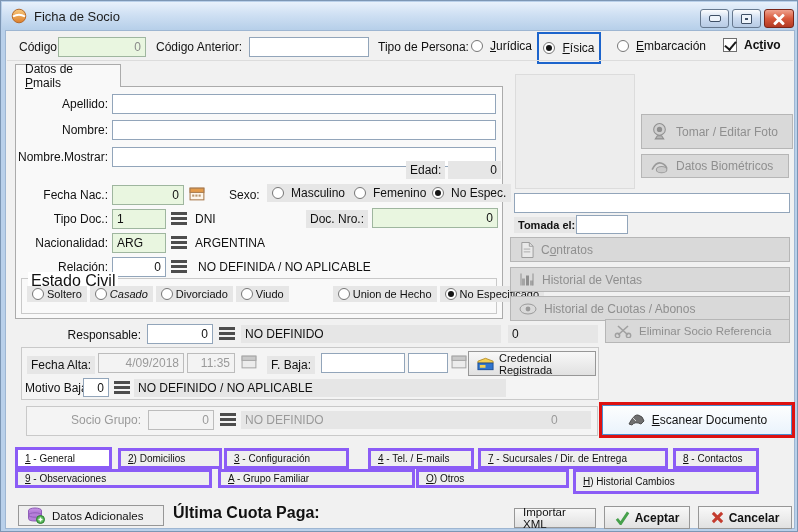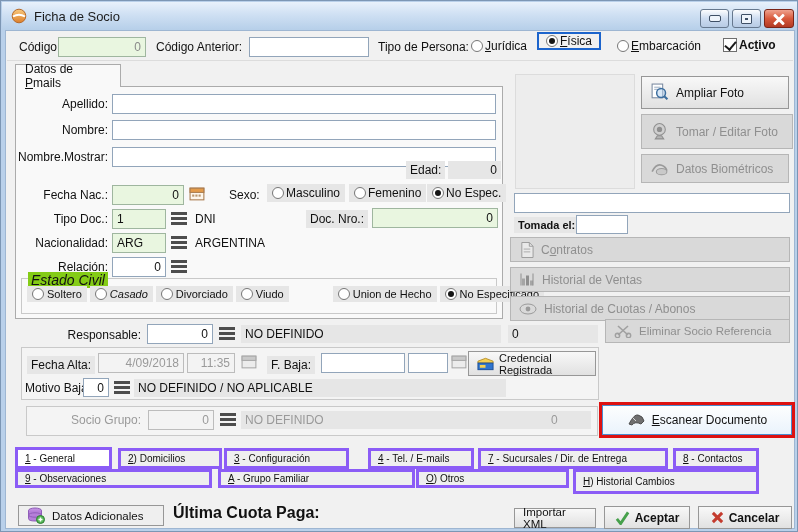--- a/index.html
+++ b/index.html
@@ -18,29 +18,29 @@
   .glyph-x::before{transform:rotate(45deg);} .glyph-x::after{transform:rotate(-45deg);}
   .lbl{white-space:nowrap;}
   .chip{background:#e6e6e6;padding:2px 4px;white-space:nowrap;}
   .tb{background:#fff;border:1px solid #92a5ba;box-sizing:border-box;height:20px;line-height:18px;padding:0 4px;overflow:hidden;white-space:nowrap;}
   .tb.green{background:#e9f6e0;border-color:#9fb69f;}
   .tb.right{text-align:right;}
   .tb.dis{background:#f3f3f3;border-color:#bcbcbc;color:#9a9a9a;}
   .menu-icon{width:16px;height:13px;background:linear-gradient(#4d4d4d 0 3px,transparent 3px 5px,#4d4d4d 5px 8px,transparent 8px 10px,#4d4d4d 10px 13px);}
   .radio{width:12px;height:12px;border-radius:50%;background:#fff;border:1px solid #777;position:relative;flex:none;box-sizing:border-box;}
   .radio.on::after{content:"";position:absolute;left:2px;top:2px;right:2px;bottom:2px;border-radius:50%;background:#151515;}
-  .opt{display:flex;align-items:center;gap:2px;white-space:nowrap;}
+  .opt{display:flex;align-items:center;gap:7px;white-space:nowrap;}
   .opt.chipbg{background:#e6e6e6;padding:2px 5px;}
   .cb{width:14px;height:14px;background:#fff;border:1px solid #6e6e6e;position:relative;flex:none;box-sizing:border-box;}
   .cb.on::after{content:"";position:absolute;left:3px;top:0px;width:5px;height:9px;border:solid #1a1a1a;border-width:0 2px 2px 0;transform:rotate(40deg);}
   .u{text-decoration:underline;}
   .tabpanel{background:#f9f9f9;border:1px solid #ababab;box-sizing:border-box;}
   .toptab{background:#f9f9f9;border:1px solid #ababab;border-bottom:none;box-sizing:border-box;display:flex;align-items:center;padding:0 9px;}
   .group{border:1px solid #c9c9c9;box-sizing:border-box;}
-  .legend{background:#84cc16;padding:0 3px;font-size:14px;font-style:italic;}
+  .legend{background:#ffffff;padding:0 3px;font-size:16px;}
   .btn{display:flex;align-items:center;gap:7px;background:linear-gradient(#f8f8f8,#e1e1e1);border:1px solid #979797;box-sizing:border-box;padding:0 8px;cursor:default;color:#111;}
   .btn.dis{background:#d9d9d9;border-color:#b6b6b6;color:#8f8f8f;}
   .btn.center{justify-content:center;}
   .tab{position:absolute;background:#efefef;border:3px solid #8b5cf6;box-sizing:border-box;display:flex;align-items:center;padding:0 7px;white-space:nowrap;font-size:10px;}
   .tab.sel{background:#fff;z-index:2;}
   .hl-blue{border:2px solid #1c64cc;box-sizing:border-box;display:flex;align-items:center;justify-content:center;}
   .hl-red{border:3px solid #dd1111;box-sizing:border-box;}
   .small{font-size:11px;}
   .b{font-weight:bold;}
   svg{display:block;flex:none;}
@@ -80,21 +80,21 @@
 
   <div class="abs lbl" style="left:18px;top:39px;">Código:</div>
   <div class="abs tb green right" style="left:57px;top:36px;width:88px;color:#8a8a8a;">0</div>
   <div class="abs lbl" style="left:155px;top:39px;">Código Anterior:</div>
   <div class="abs tb" style="left:248px;top:36px;width:120px;"></div>
   <div class="abs lbl" style="left:377px;top:39px;">Tipo de Persona:</div>
   <div class="abs opt" style="left:470px;top:38px;">
     <span class="radio"></span>
     <span><span class="u">J</span><span>urídica</span></span>
   </div>
-  <div class="abs hl-blue" style="left:536px;top:31px;width:64px;height:18px;">
+  <div class="abs hl-blue" style="left:536px;top:31px;width:64px;height:32px;">
     <div class="opt">
       <span class="radio on"></span>
       <span><span class="u">F</span><span>ísica</span></span>
     </div>
   </div>
   <div class="abs opt" style="left:616px;top:38px;">
     <span class="radio"></span>
     <span><span class="u">E</span><span>mbarcación</span></span>
   </div>
   <div class="abs opt" style="left:722px;top:37px;">
@@ -151,20 +151,21 @@
   <div class="abs tb green right" style="left:371px;top:207px;width:126px;">0</div>
 
   <div class="abs lbl" style="left:14px;top:235px;width:93px;text-align:right;">Nacionalidad:</div>
   <div class="abs tb green" style="left:111px;top:232px;width:54px;">ARG</div>
   <div class="abs menu-icon" style="left:170px;top:235px;"></div>
   <div class="abs lbl" style="left:194px;top:235px;">ARGENTINA</div>
 
   <div class="abs lbl" style="left:14px;top:259px;width:93px;text-align:right;">Relación:</div>
   <div class="abs tb right" style="left:111px;top:256px;width:54px;">0</div>
   <div class="abs menu-icon" style="left:170px;top:259px;"></div>
+  <div class="abs lbl" style="left:197px;top:259px;">NO DEFINIDA / NO APLICABLE</div>
 
   <div class="abs group" style="left:20px;top:277px;width:476px;height:36px;"></div>
   <div class="abs legend" style="left:27px;top:271px;">Estado Civil</div>
   <div class="abs" style="left:26px;top:285px;width:466px;display:flex;gap:3px;font-size:11px;">
     <span class="opt chipbg" style="gap:3px;">
         <span class="radio"></span>
         <span>Soltero</span>
       </span>
     <span class="opt chipbg" style="gap:3px;font-style:italic;">
         <span class="radio"></span>
@@ -229,43 +230,31 @@
   <div class="abs chip" style="left:133px;top:378px;width:364px;">NO DEFINIDO / NO APLICABLE</div>
 
   <div class="abs group" style="left:25px;top:405px;width:572px;height:30px;background:#f4f4f4;"></div>
   <div class="abs lbl" style="left:38px;top:412px;width:102px;text-align:right;color:#9a9a9a;">Socio Grupo:</div>
   <div class="abs tb dis right" style="left:147px;top:409px;width:66px;">0</div>
   <div class="abs menu-icon" style="left:219px;top:412px;"></div>
   <div class="abs chip" style="left:240px;top:410px;width:258px;color:#9a9a9a;">NO DEFINIDO</div>
   <div class="abs chip" style="left:505px;top:410px;width:85px;color:#9a9a9a;padding-left:45px;box-sizing:border-box;">0</div>
 
   <div class="abs" style="left:514px;top:73px;width:120px;height:115px;background:#ededed;border:1px solid #dcdcdc;box-sizing:border-box;"></div>
-  <div class="abs btn" style="left:640px;top:75px;width:148px;height:33px;">
-    <span>
-        <svg width="19" height="19" viewBox="0 0 18 18">
-          <rect x="2" y="1" width="10" height="13" fill="#fff" stroke="#7a8aa0"></rect>
-          <line x1="4" y1="4" x2="10" y2="4" stroke="#9fb0c4"></line>
-          <line x1="4" y1="6" x2="10" y2="6" stroke="#9fb0c4"></line>
-          <circle cx="10.5" cy="9.5" r="4.2" fill="rgba(180,210,240,.5)" stroke="#3c6e9f" stroke-width="1.4"></circle>
-          <line x1="13.5" y1="12.5" x2="16.5" y2="15.5" stroke="#3c6e9f" stroke-width="2"></line>
-        </svg>
-      </span>
-    <span>Ampliar Foto</span>
-  </div>
   <div class="abs btn dis" style="left:640px;top:113px;width:152px;height:35px;">
     <span>
         <svg width="19" height="19" viewBox="0 0 18 18">
           <circle cx="9" cy="7" r="5.5" fill="#cfcfcf" stroke="#8f8f8f"></circle>
           <circle cx="9" cy="7" r="2.5" fill="#8f8f8f"></circle>
           <path d="M5 16 h8 l-2 -3 h-4 z" fill="#b5b5b5" stroke="#8f8f8f"></path>
         </svg>
       </span>
     <span>Tomar / Editar Foto</span>
   </div>
-  <div class="abs btn dis" style="left:640px;top:153px;width:148px;height:29px;">
+  <div class="abs btn dis" style="left:640px;top:153px;width:148px;height:24px;">
     <span>
         <svg width="19" height="15" viewBox="0 0 18 14">
           <path d="M2 10 q4 -8 9 -6 q4 1.5 5 5" fill="none" stroke="#9a9a9a" stroke-width="1.6"></path>
           <ellipse cx="11" cy="10" rx="5" ry="3" fill="#c9c9c9" stroke="#9a9a9a"></ellipse>
         </svg>
       </span>
     <span>Datos Biométricos</span>
   </div>
   <div class="abs tb" style="left:513px;top:192px;width:276px;"></div>
   <div class="abs chip small b" style="left:513px;top:216px;">Tomada el:</div>

